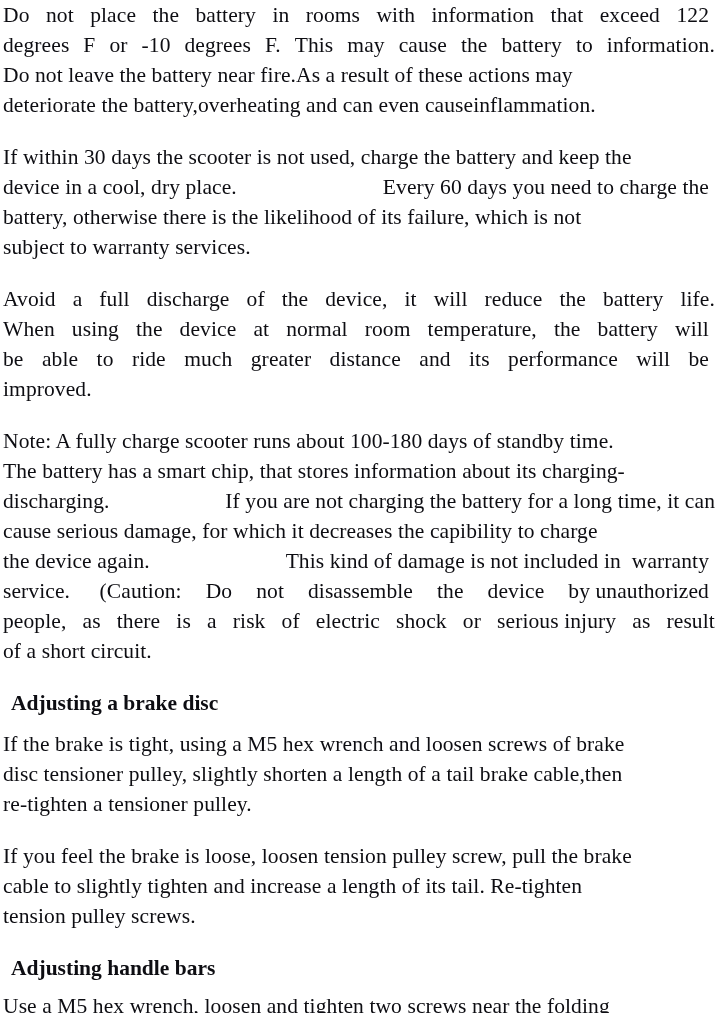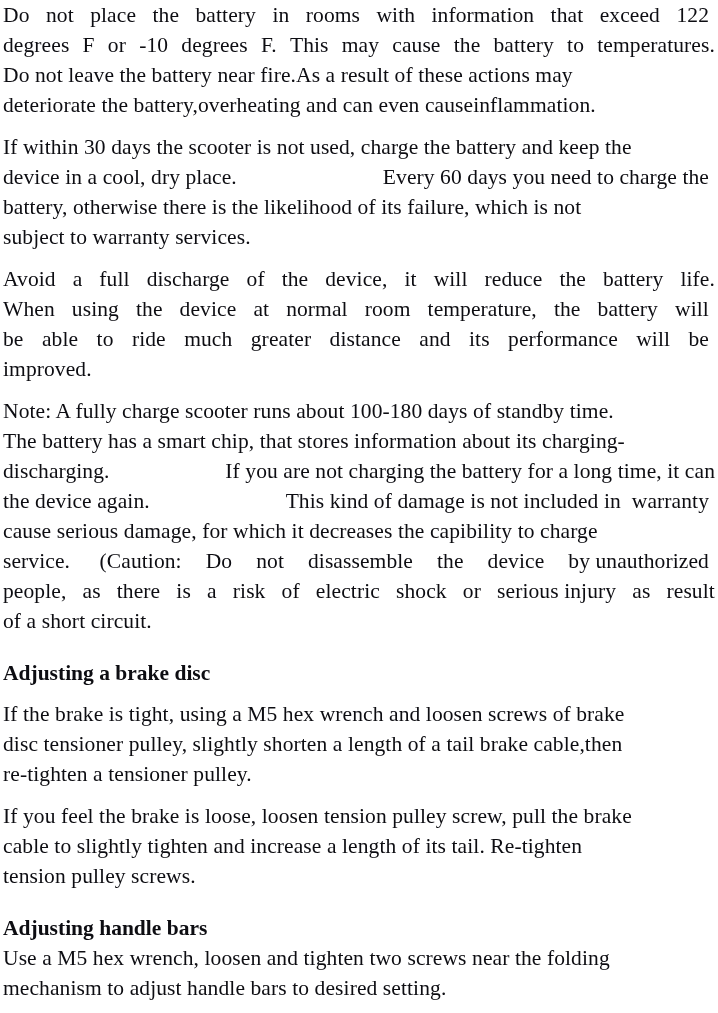--- a/index.html
+++ b/index.html
@@ -22,27 +22,27 @@
     background: #ffffff;
   }
   .para {
     font-size: 21.5px;
     line-height: 30px;
     margin: 0;
     padding: 0;
     letter-spacing: 0.1px;
   }
   .para + .para {
-    margin-top: 12px;
+    margin-top: 22px;
   }
   .heading {
     font-size: 21.5px;
     line-height: 30px;
     font-weight: bold;
-    margin: 0;
+    margin: 8px;
     padding: 0;
   }
   .heading.spaced {
     margin-top: 22px;
   }
   
   .ln {
     display: block;
     white-space: nowrap;
   }
@@ -86,21 +86,21 @@
           <span>or</span>
           <span>-10</span>
           <span>degrees</span>
           <span>F.</span>
           <span>This</span>
           <span>may</span>
           <span>cause</span>
           <span>the</span>
           <span>battery</span>
           <span>to</span>
-          <span>temperatures.</span>
+          <span>information.</span>
         </span>
         <span class="ln">Do not leave the battery near fire.As a result of these actions may</span>
         <span class="ln">deteriorate the battery,overheating and can even causeinflammation.</span>
       </div>
       <div class="para">
         <span class="ln">If within 30 days the scooter is not used, charge the battery and keep the</span>
         <span class="ln j nearfull">
           <span>device in a cool, dry place.</span>
           <span>Every 60 days you need to charge the</span>
         </span>
@@ -152,25 +152,25 @@
         </span>
         <span class="ln">improved.</span>
       </div>
       <div class="para">
         <span class="ln">Note: A fully charge scooter runs about 100-180 days of standby time.</span>
         <span class="ln">The battery has a smart chip, that stores information about its charging-</span>
         <span class="ln j">
           <span>discharging.</span>
           <span> If you are not charging the battery for a long time, it can</span>
         </span>
+        <span class="ln">cause serious damage, for which it decreases the capibility to charge</span>
         <span class="ln j nearfull">
           <span>the device again.</span>
           <span> This kind of damage is not included in  warranty</span>
         </span>
-        <span class="ln">cause serious damage, for which it decreases the capibility to charge</span>
         <span class="ln j nearfull">
           <span>service.</span>
           <span> (Caution:</span>
           <span>Do</span>
           <span>not</span>
           <span>disassemble</span>
           <span>the</span>
           <span>device</span>
           <span>by unauthorized</span>
         </span>

